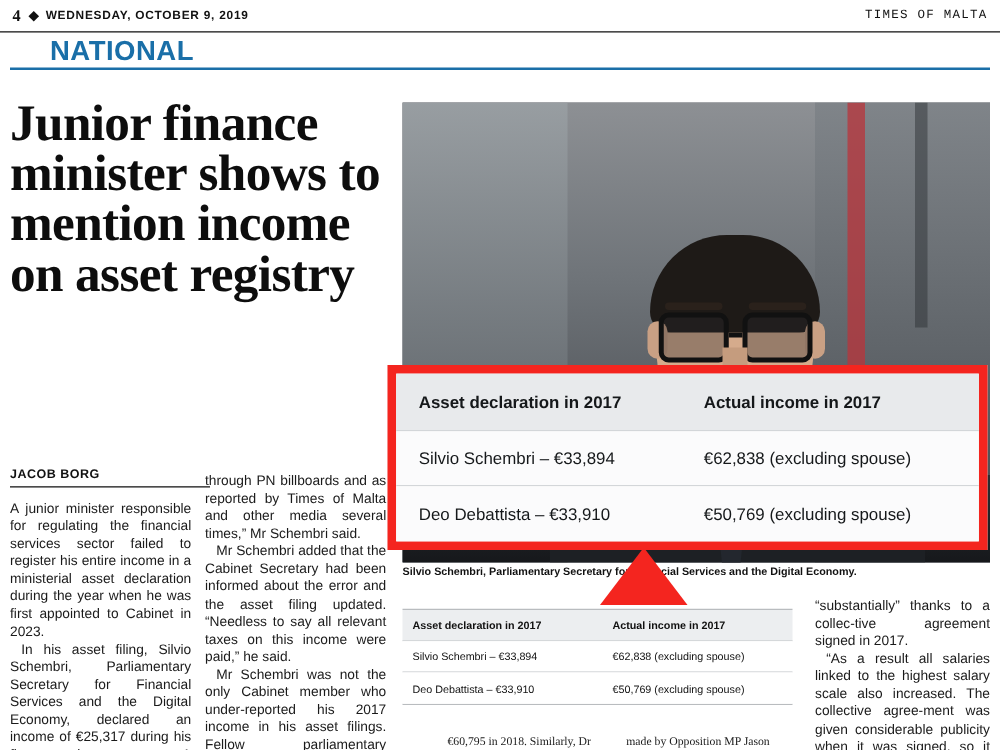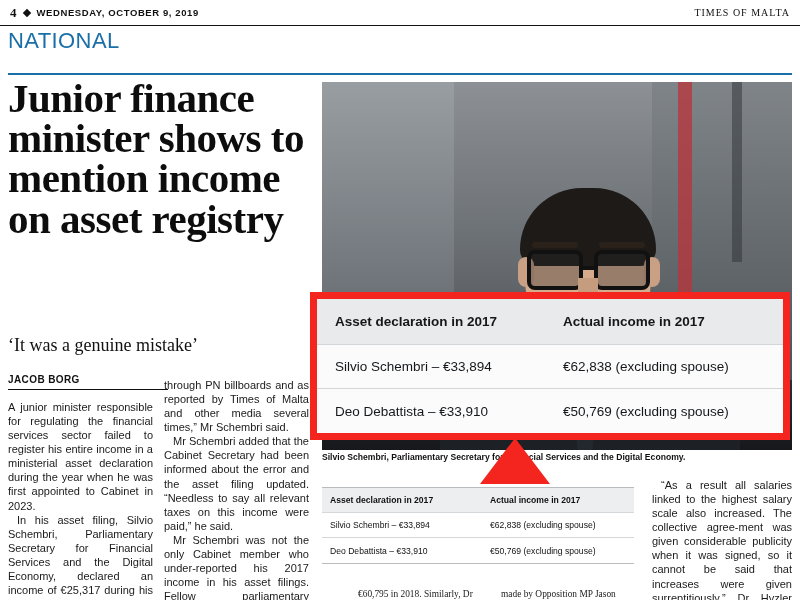--- a/index.html
+++ b/index.html
@@ -42,41 +42,42 @@
   .mast-date {
     font-family: "Liberation Sans", sans-serif;
     font-size: 9.5px;
     letter-spacing: 0.6px;
     color: #111;
     text-transform: uppercase;
     font-weight: bold;
   }
   .mast-paper {
     margin-left: auto;
-    font-family: Liberation Serif, serif;
+    font-family: Liberation Mono, monospace;
     font-size: 10px;
     letter-spacing: 1px;
     color: #111;
     text-transform: uppercase;
   }
 
   
   .section-bar {
     position: absolute;
     left: 8px; top: 30px;
     width: 784px;
   }
   .section-title {
     font-family: "Liberation Sans", sans-serif;
     font-size: 22px;
-    font-weight: normal;
+    font-weight: bold;
     letter-spacing: 0.4px;
     color: #1a6fa8;
     line-height: 1;
-    padding-bottom: 21px;
+    padding-bottom: 2px;
+    margin-left: 32px;
   }
   .section-rule {
     border-bottom: 2.5px solid #1a6fa8;
     width: 784px;
   }
 
   
   .headline {
     position: absolute;
     left: 8px; top: 78px;
@@ -311,33 +312,33 @@
     <span class="mast-date">WEDNESDAY, OCTOBER 9, 2019</span>
     <span class="mast-paper">TIMES OF MALTA</span>
   </div>
 
   <div class="section-bar">
     <div class="section-title">NATIONAL</div>
     <div class="section-rule"></div>
   </div>
 
   <div class="headline">Junior finance minister shows to mention income on asset registry</div>
-  <div class="kicker">‘It was a genuine mistake’</div>
   <div class="byline">JACOB BORG</div>
 
   <div class="col col-1">
     <p class="first">A junior minister responsible for regulating the financial services sector failed to register his entire income in a ministerial asset declaration during the year when he was first appointed to Cabinet in 2023.</p>
     <p>In his asset filing, Silvio Schembri, Parliamentary Secretary for Financial Services and the Digital Economy, declared an income of €25,317 during his first year in government. A copy of his tax return for 2017 obtained by Times of Malta from Parliament, shows</p>
   </div>
   <div class="col col-2">
     <p class="first">through PN billboards and as reported by Times of Malta and other media several times,” Mr Schembri said.</p>
     <p>Mr Schembri added that the Cabinet Secretary had been informed about the error and the asset filing updated. “Needless to say all relevant taxes on this income were paid,” he said.</p>
     <p>Mr Schembri was not the only Cabinet member who under-reported his 2017 income in his asset filings. Fellow parliamentary secretary Deo Debattista’s tax return shows a discrepancy of €16,000 between his actual income and that declared to Cabi-net.</p>
   </div>
   <div class="col col-4">
+    <p class="first">“substantially” thanks to a collec-tive agreement signed in 2017.</p>
     <p>“As a result all salaries linked to the highest salary scale also increased. The collective agree-ment was given considerable publicity when it was signed, so it cannot be said that increases were given surreptitiously,” Dr Hyzler said.</p>
   </div>
   <div class="col-bottom">
     <div>€60,795 in 2018. Similarly, Dr</div>
     <div>made by Opposition MP Jason</div>
   </div>
 
   <div class="photo">
     <div class="ph-wall"></div>
     <div class="ph-panel-a"></div>

